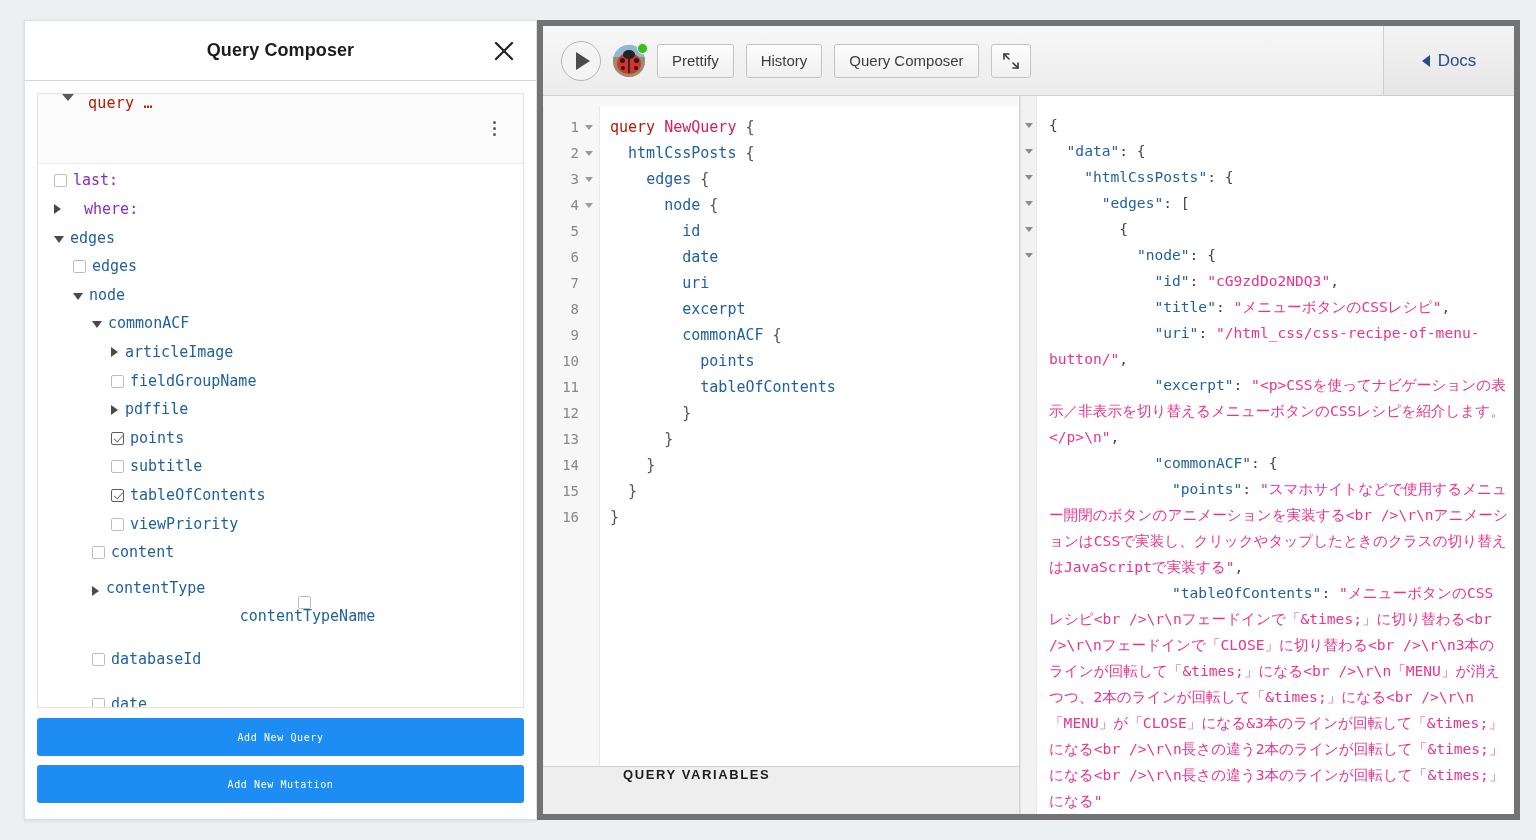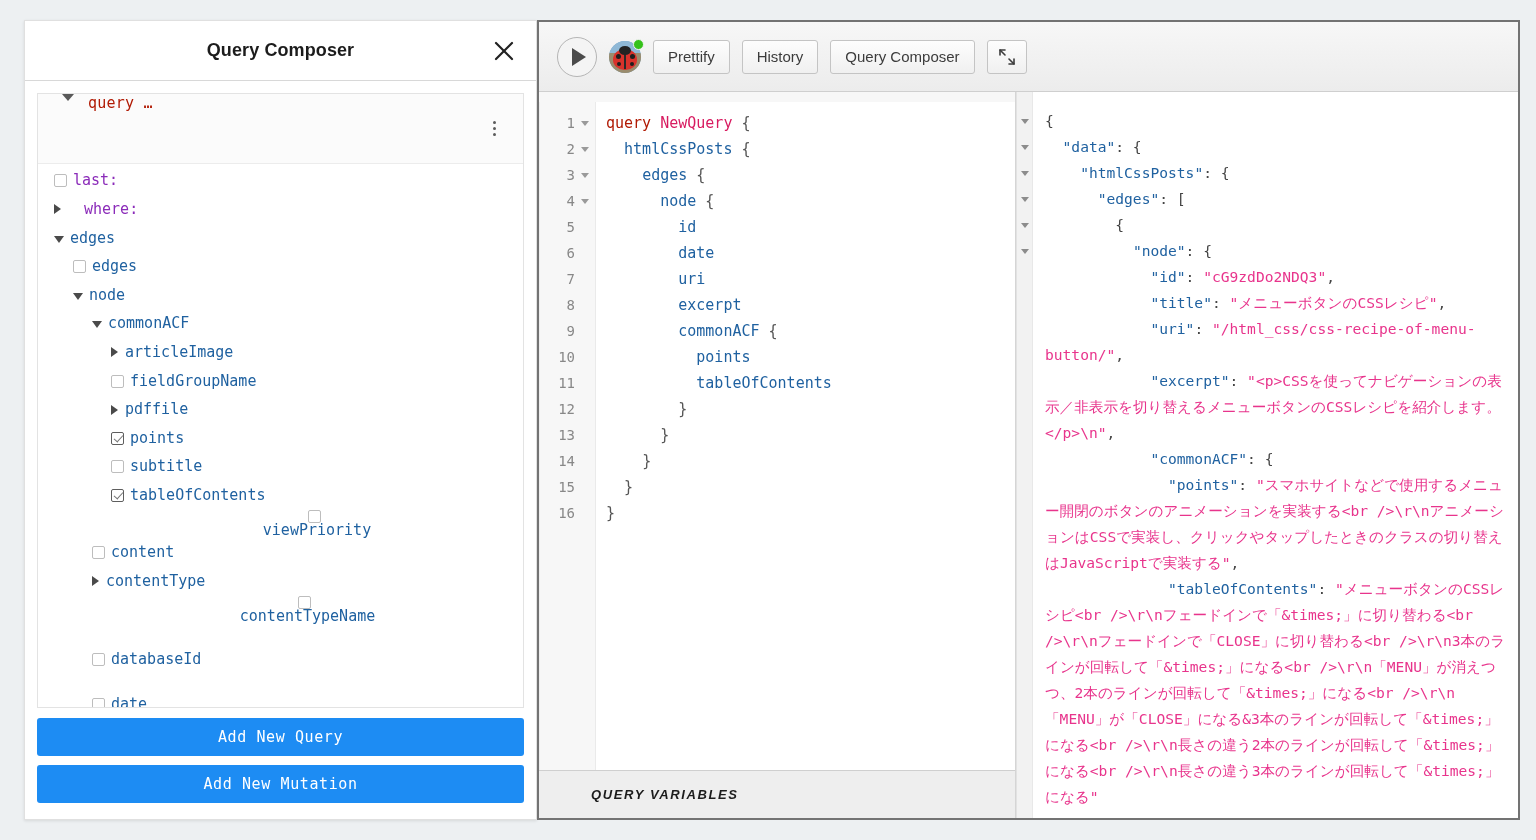--- a/index.html
+++ b/index.html
@@ -112,31 +112,31 @@
     border-width: 0 1.6px 1.6px 0; transform: rotate(42deg);
   }
 
   .composer-footer {
     flex: 0 0 auto; padding: 10px 12px 16px 12px; background:#fff;
   }
   .big-btn {
     display: block; width: 100%; height: 38px;
     background: #1d8cf3; color: #fff; border: none; border-radius: 3px;
     font-family: "DejaVu Sans Mono", monospace;
-    font-size: 15px; letter-spacing: .6px; cursor: pointer;
+    font-size: 10px; letter-spacing: .6px; cursor: pointer;
     margin-bottom: 9px;
   }
   .big-btn:last-child { margin-bottom: 0; }
 
   
   .graphiql {
     position: absolute; left: 537px; top: 20px;
     width: 983px; height: 800px;
     background: #5eead4;
-    border: 2px solid #737373;
+    border: 6px solid #737373;
     display: flex; flex-direction: column;
     overflow: hidden;
   }
   .topbar {
     flex: 0 0 70px; height: 70px;
     background: linear-gradient(#f7f7f7, #ececec);
     border-bottom: 1px solid #cfcfcf;
     display: flex; align-items: center;
     padding: 0 0 0 18px; gap: 12px;
     position: relative;
@@ -241,23 +241,22 @@
     white-space: pre; color: #333;
   }
   .k-query { color: #b11a04; }
   .k-name  { color: #d81b60; }
   .k-field { color: #1f61a0; }
   .k-punc  { color: #555; }
 
   .qvars {
     flex: 0 0 48px; height: 48px;
     background: #eeeeee; border-top: 1px solid #cfcfcf;
-    display: flex; align-items: center; padding-left: 52px;
+    display: flex; padding-left: 80px;
     cursor: pointer;
-    font-style: italic;
   }
   .qvars-label {
     font-size: 13px; font-weight: bold; color: #1c1c1c;
     letter-spacing: 1.6px;
   }
 
   
   .pane-result {
     flex: 1 1 auto; min-width: 0; background: #fff;
     display: flex; overflow: hidden;
@@ -360,29 +359,29 @@
                 <span class="lbl c-fld">points</span>
               </div>
               <div class="tnode" style="padding-left: 73px;">
                 <span class="cbx"></span>
                 <span class="lbl c-fld">subtitle</span>
               </div>
               <div class="tnode" style="padding-left: 73px;">
                 <span class="cbx on"></span>
                 <span class="lbl c-fld">tableOfContents</span>
               </div>
-              <div class="tnode" style="padding-left: 73px; flex-direction: column;">
+              <div class="tnode" style="padding-left: 73px;">
                 <span class="cbx"></span>
                 <span class="lbl c-fld">viewPriority</span>
               </div>
               <div class="tnode" style="padding-left: 54px;">
                 <span class="cbx"></span>
                 <span class="lbl c-fld">content</span>
               </div>
-              <div class="tnode" style="padding-left: 54px;">
+              <div class="tnode" style="padding-left: 54px; align-items: flex-end;">
                 <span class="tri"></span>
                 <span class="lbl c-fld">contentType</span>
               </div>
               <div class="tnode" style="padding-left: 54px; flex-direction: column;">
                 <span class="cbx"></span>
                 <span class="lbl c-fld">contentTypeName</span>
               </div>
               <div class="tnode" style="padding-left: 54px; margin-top: 21px;">
                 <span class="cbx"></span>
                 <span class="lbl c-fld">databaseId</span>
@@ -432,20 +431,24 @@
 
       <button class="tbtn square">
         <svg class="expand-icon" viewBox="0 0 16 16">
           <path d="M1 6V1h5" fill="none" stroke="#3c3c3c" stroke-width="1.6" stroke-linecap="round" stroke-linejoin="round"></path>
           <path d="M15 10v5h-5" fill="none" stroke="#3c3c3c" stroke-width="1.6" stroke-linecap="round" stroke-linejoin="round"></path>
           <path d="M1 1l5 5" fill="none" stroke="#3c3c3c" stroke-width="1.6" stroke-linecap="round"></path>
           <path d="M15 15l-5-5" fill="none" stroke="#3c3c3c" stroke-width="1.6" stroke-linecap="round"></path>
         </svg>
       </button>
 
+      <div class="docs-btn">
+        <span class="chev-left"></span>
+        <span>Docs</span>
+      </div>
     </div>
 
     <div class="panes">
 
       <div class="pane-query">
         <div class="editor">
           <div class="gutter" id="gutter">
               <div class="gline">
                 <span>1</span>
                 <span class="fold">

